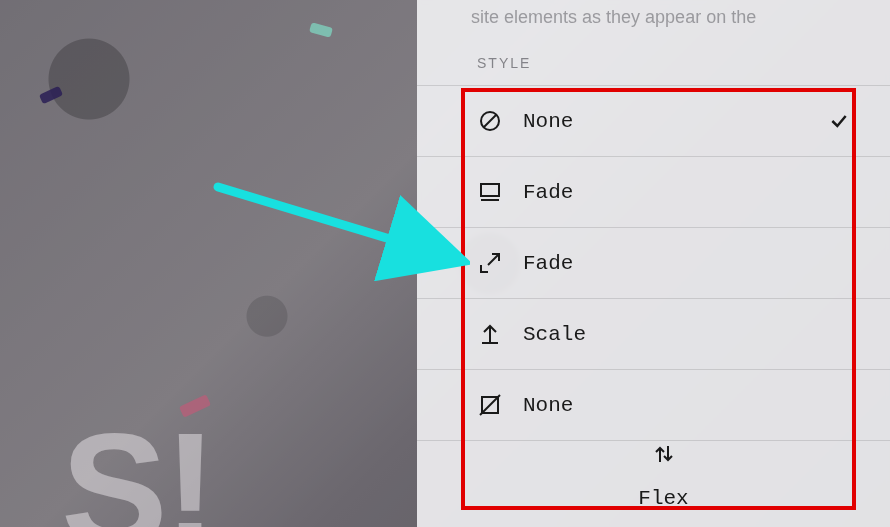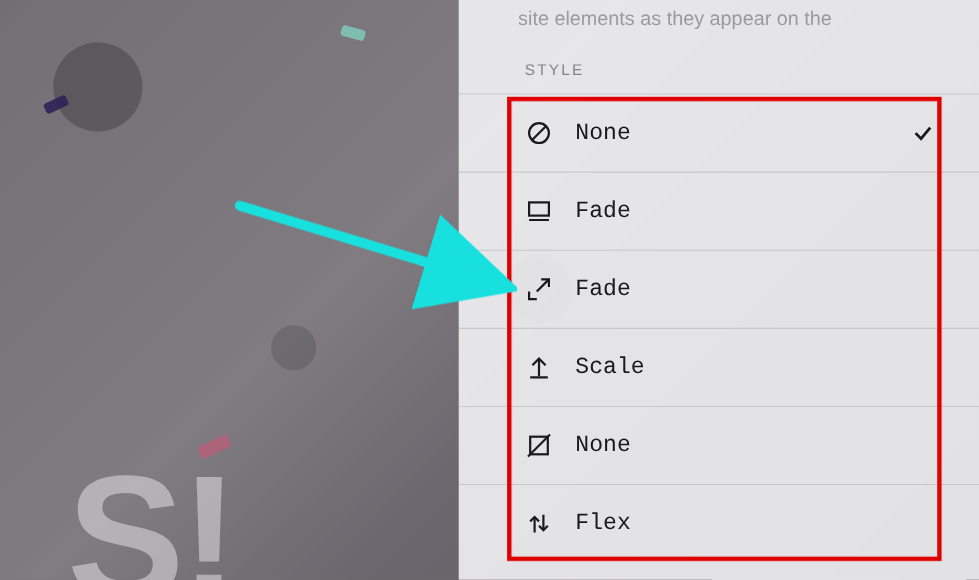--- a/index.html
+++ b/index.html
@@ -215,21 +215,21 @@
       <span class="icon">
         <svg viewBox="0 0 24 24">
             <rect x="4" y="4" width="16" height="16"></rect>
             <line x1="2" y1="22" x2="22" y2="2"></line>
           </svg>
       </span>
       <span class="label">None</span>
       <span class="check"></span>
     </div>
 
-    <div class="item" style="border-bottom:none;">
+    <div class="item" style="border-bottom:none;flex-direction:column;">
       <span class="icon">
         <svg viewBox="0 0 24 24">
             <line x1="8" y1="20" x2="8" y2="6"></line>
             <polyline points="4 10 8 6 12 10"></polyline>
             <line x1="16" y1="4" x2="16" y2="18"></line>
             <polyline points="12 14 16 18 20 14"></polyline>
           </svg>
       </span>
       <span class="label">Flex</span>
       <span class="check"></span>

